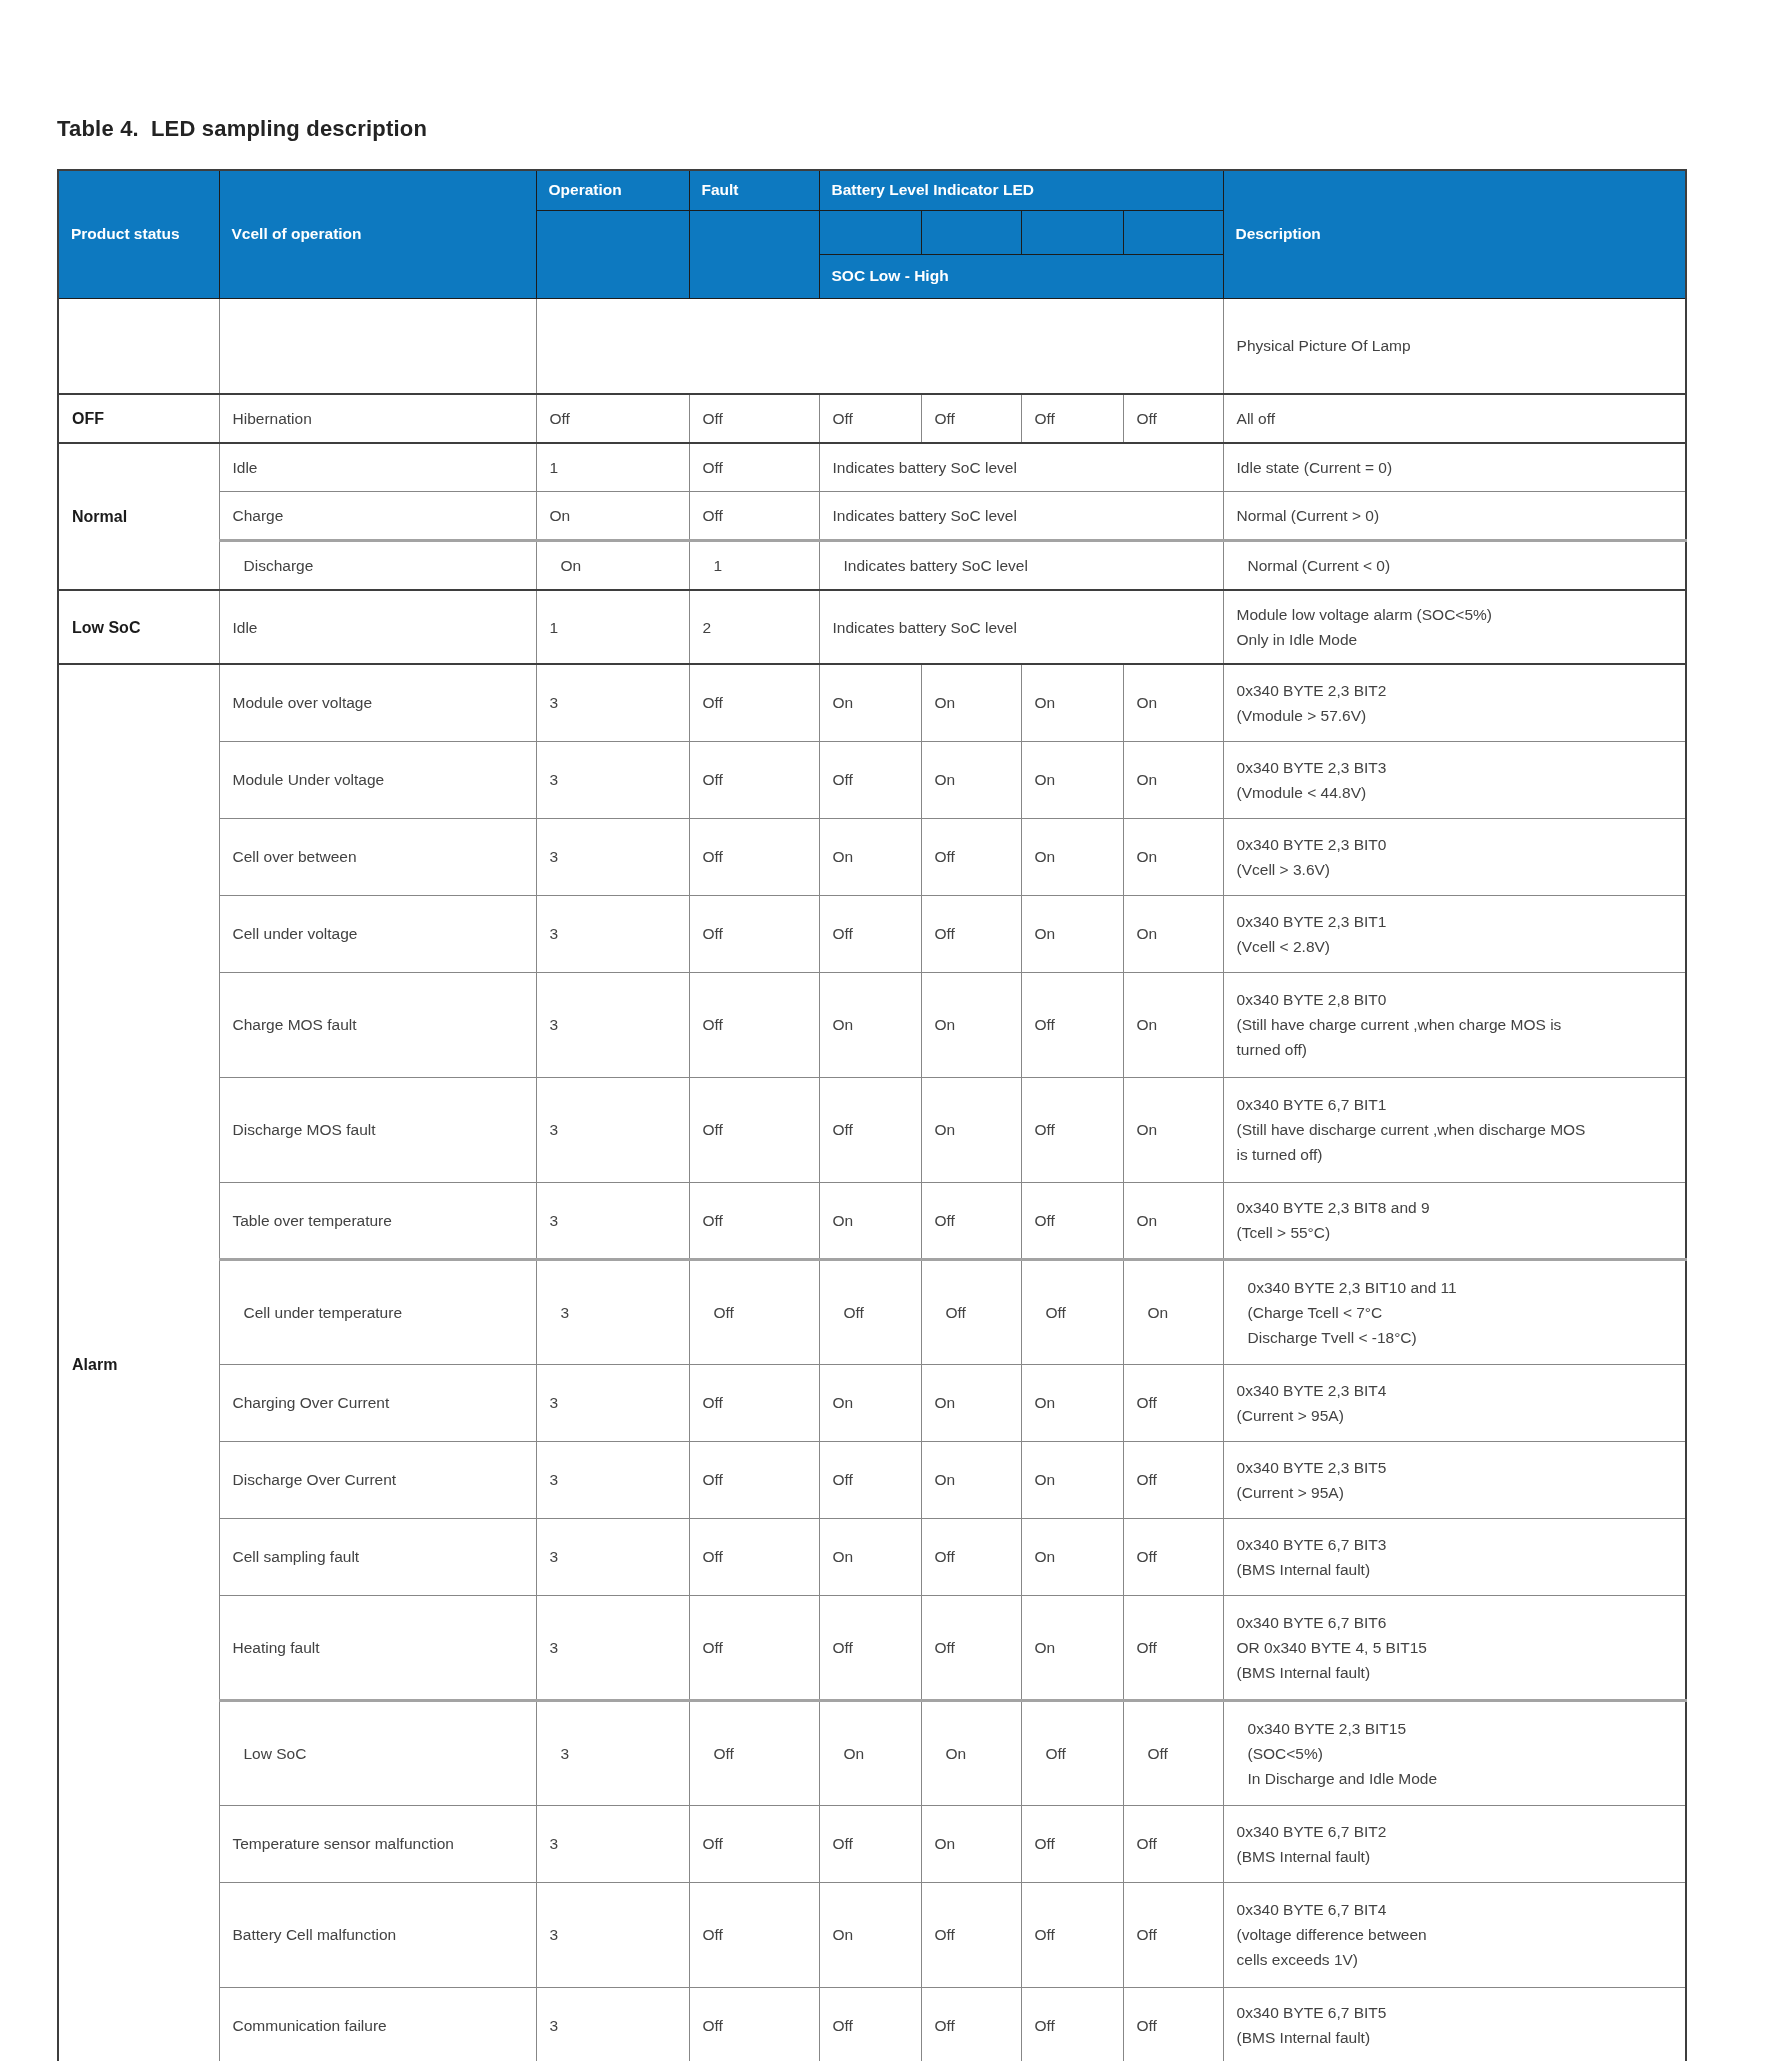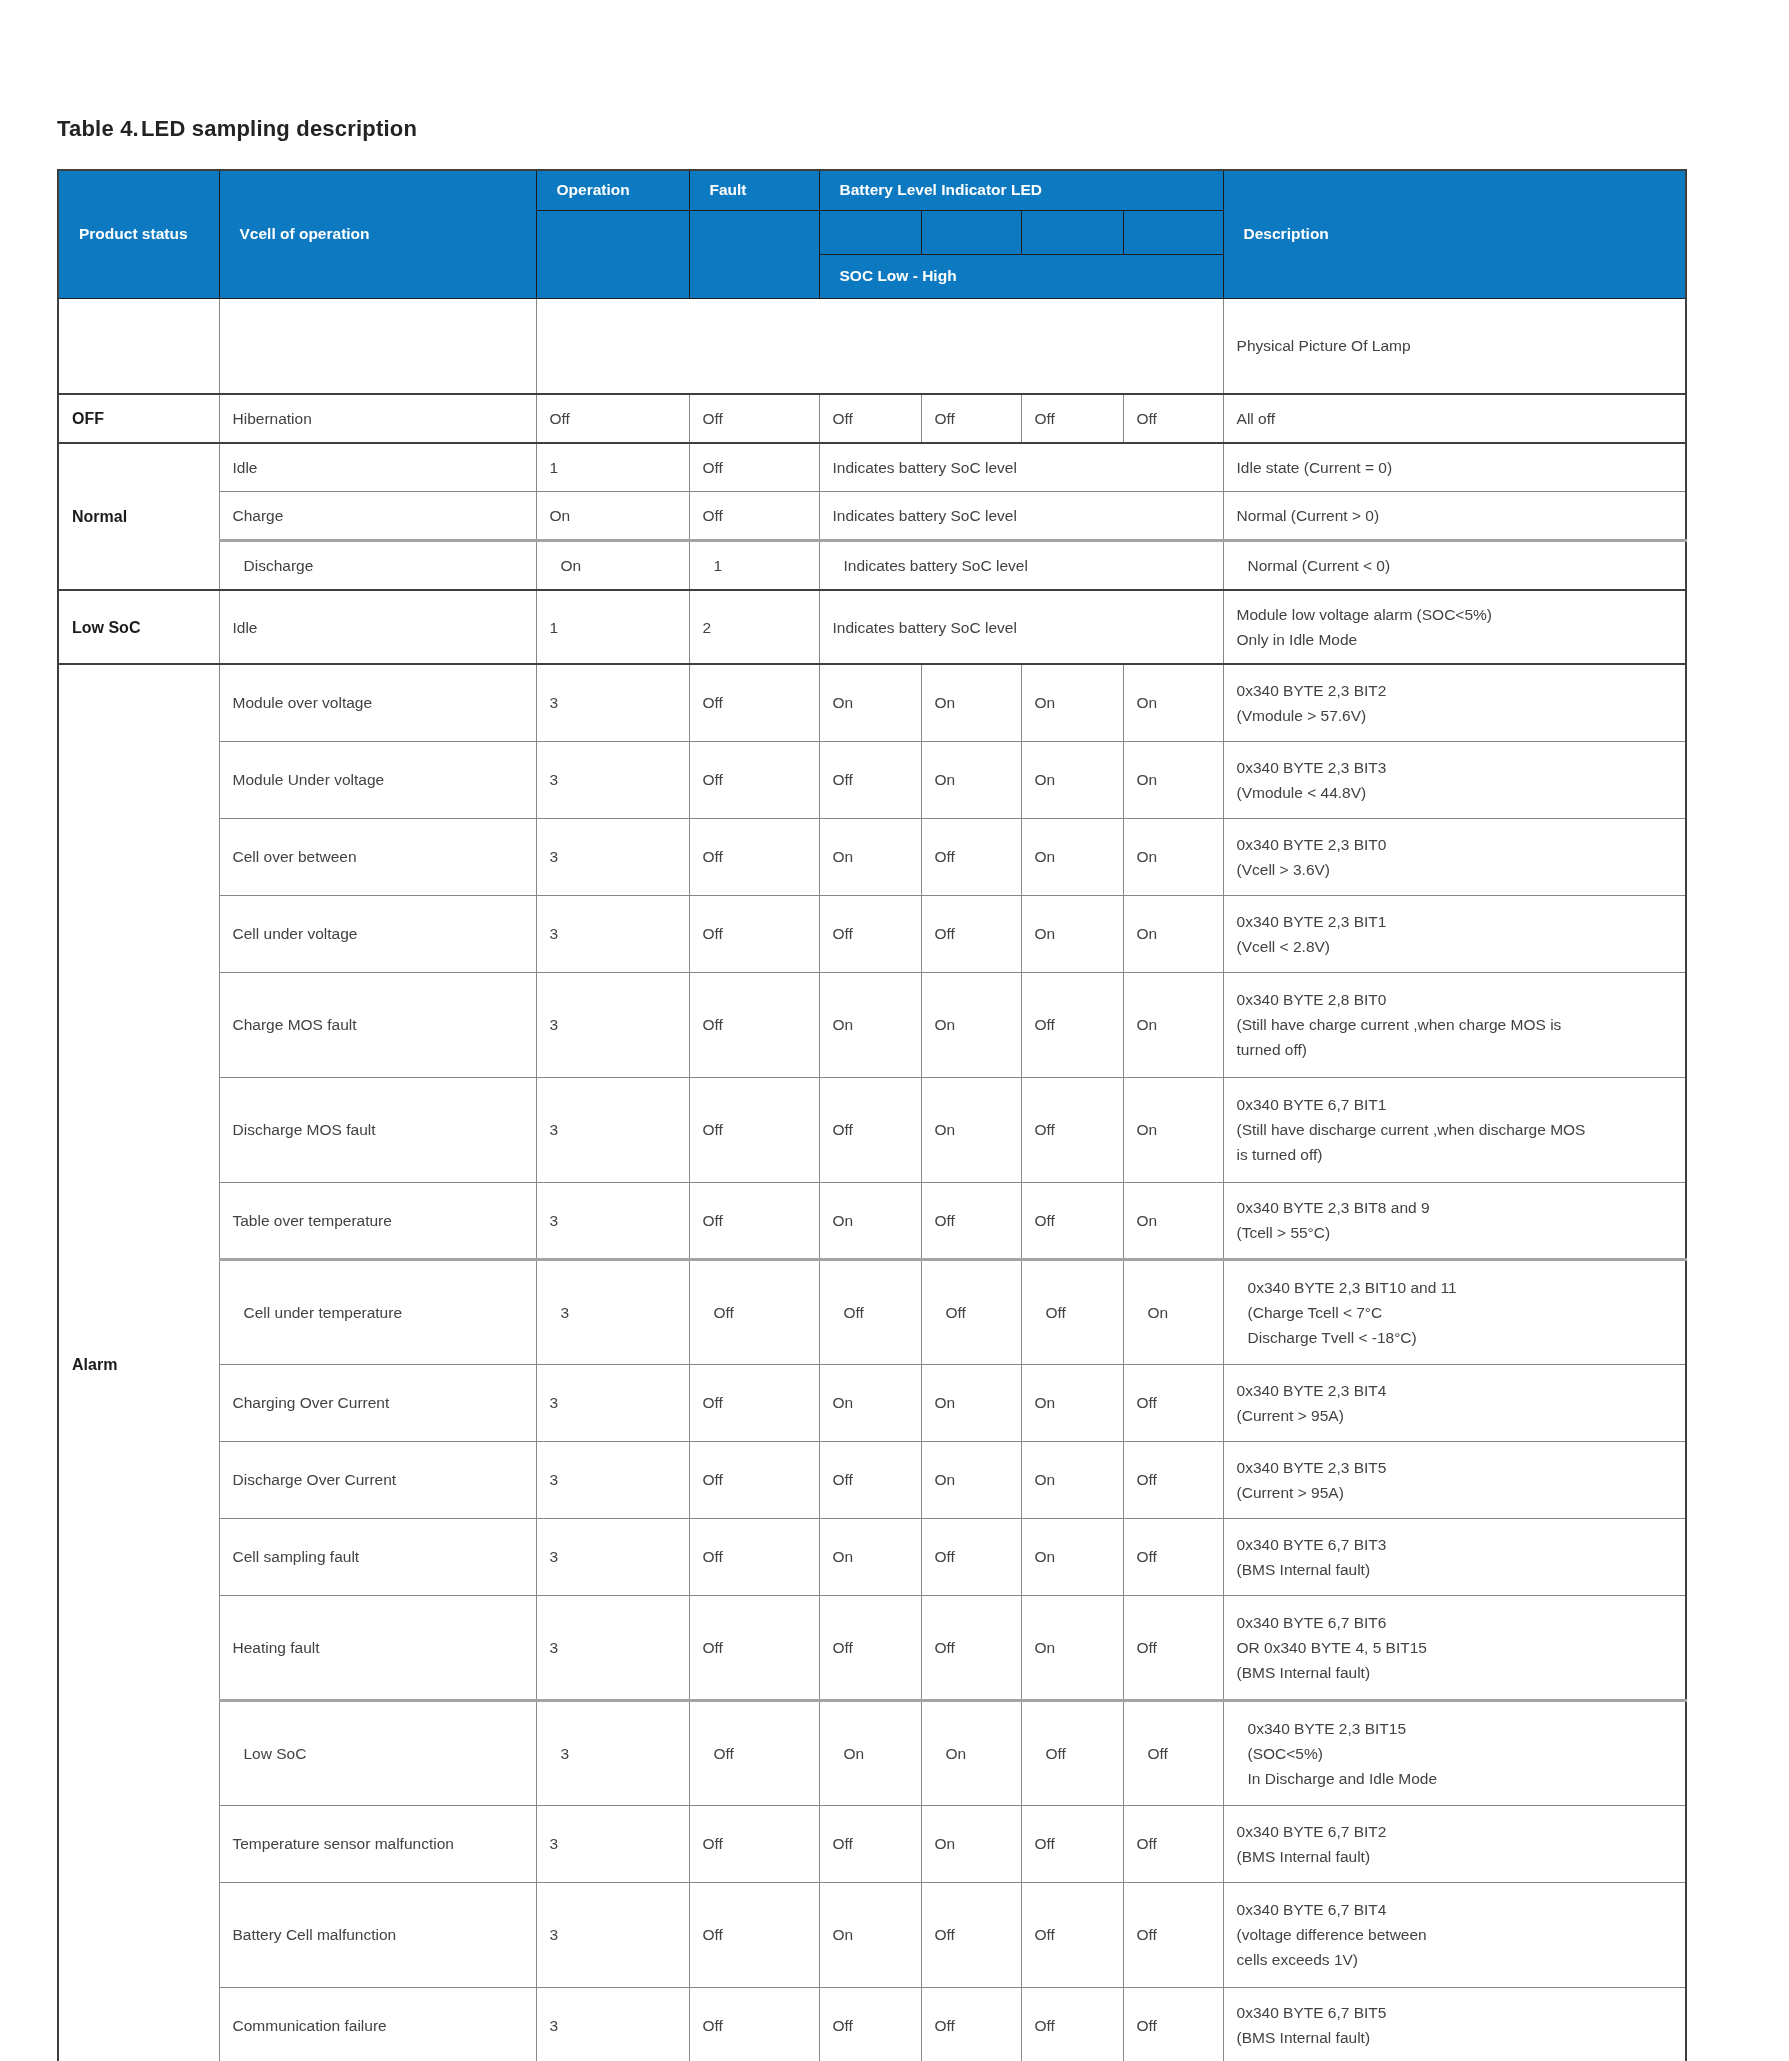--- a/index.html
+++ b/index.html
@@ -4,30 +4,30 @@
 <style>
   * { box-sizing: border-box; }
   html, body { margin: 0; padding: 0; background: #ffffff; }
   body {
     width: 1789px; min-height: 2061px;
     font-family: "Liberation Sans", "DejaVu Sans", sans-serif;
     color: #3f3f3f;
   }
   .page { padding: 116px 60px 40px 57px; }
   .title { margin: 0 0 27px 0; font-size: 22px; font-weight: bold; color: #232323; letter-spacing: 0.2px; }
-  .title .t-label { margin-right: 2px; }
+  .title .t-label { margin-right: 12px; }
   table.led {
     border-collapse: collapse; table-layout: fixed; width: 1628px;
     border: 2px solid #3e3e3e;
   }
   
   thead th {
     background: #0d79c0; color: #ffffff;
     font-size: 15.5px; font-weight: bold; text-align: left;
-    padding: 6px 20px; border: 1px solid #1c1c1c; vertical-align: middle;
+    padding: 6px 12px; border: 1px solid #1c1c1c; vertical-align: middle;
   }
   tr.hr1 { height: 40px; }
   tr.hr2 { height: 44px; }
   tr.hr3 { height: 44px; }
   
   tbody td {
     border: 1px solid #878787; vertical-align: middle;
     font-size: 15.5px; font-weight: 300; color: #424242;
     padding: 11px 13px; line-height: 25px;
     white-space: pre-line; overflow: hidden;

